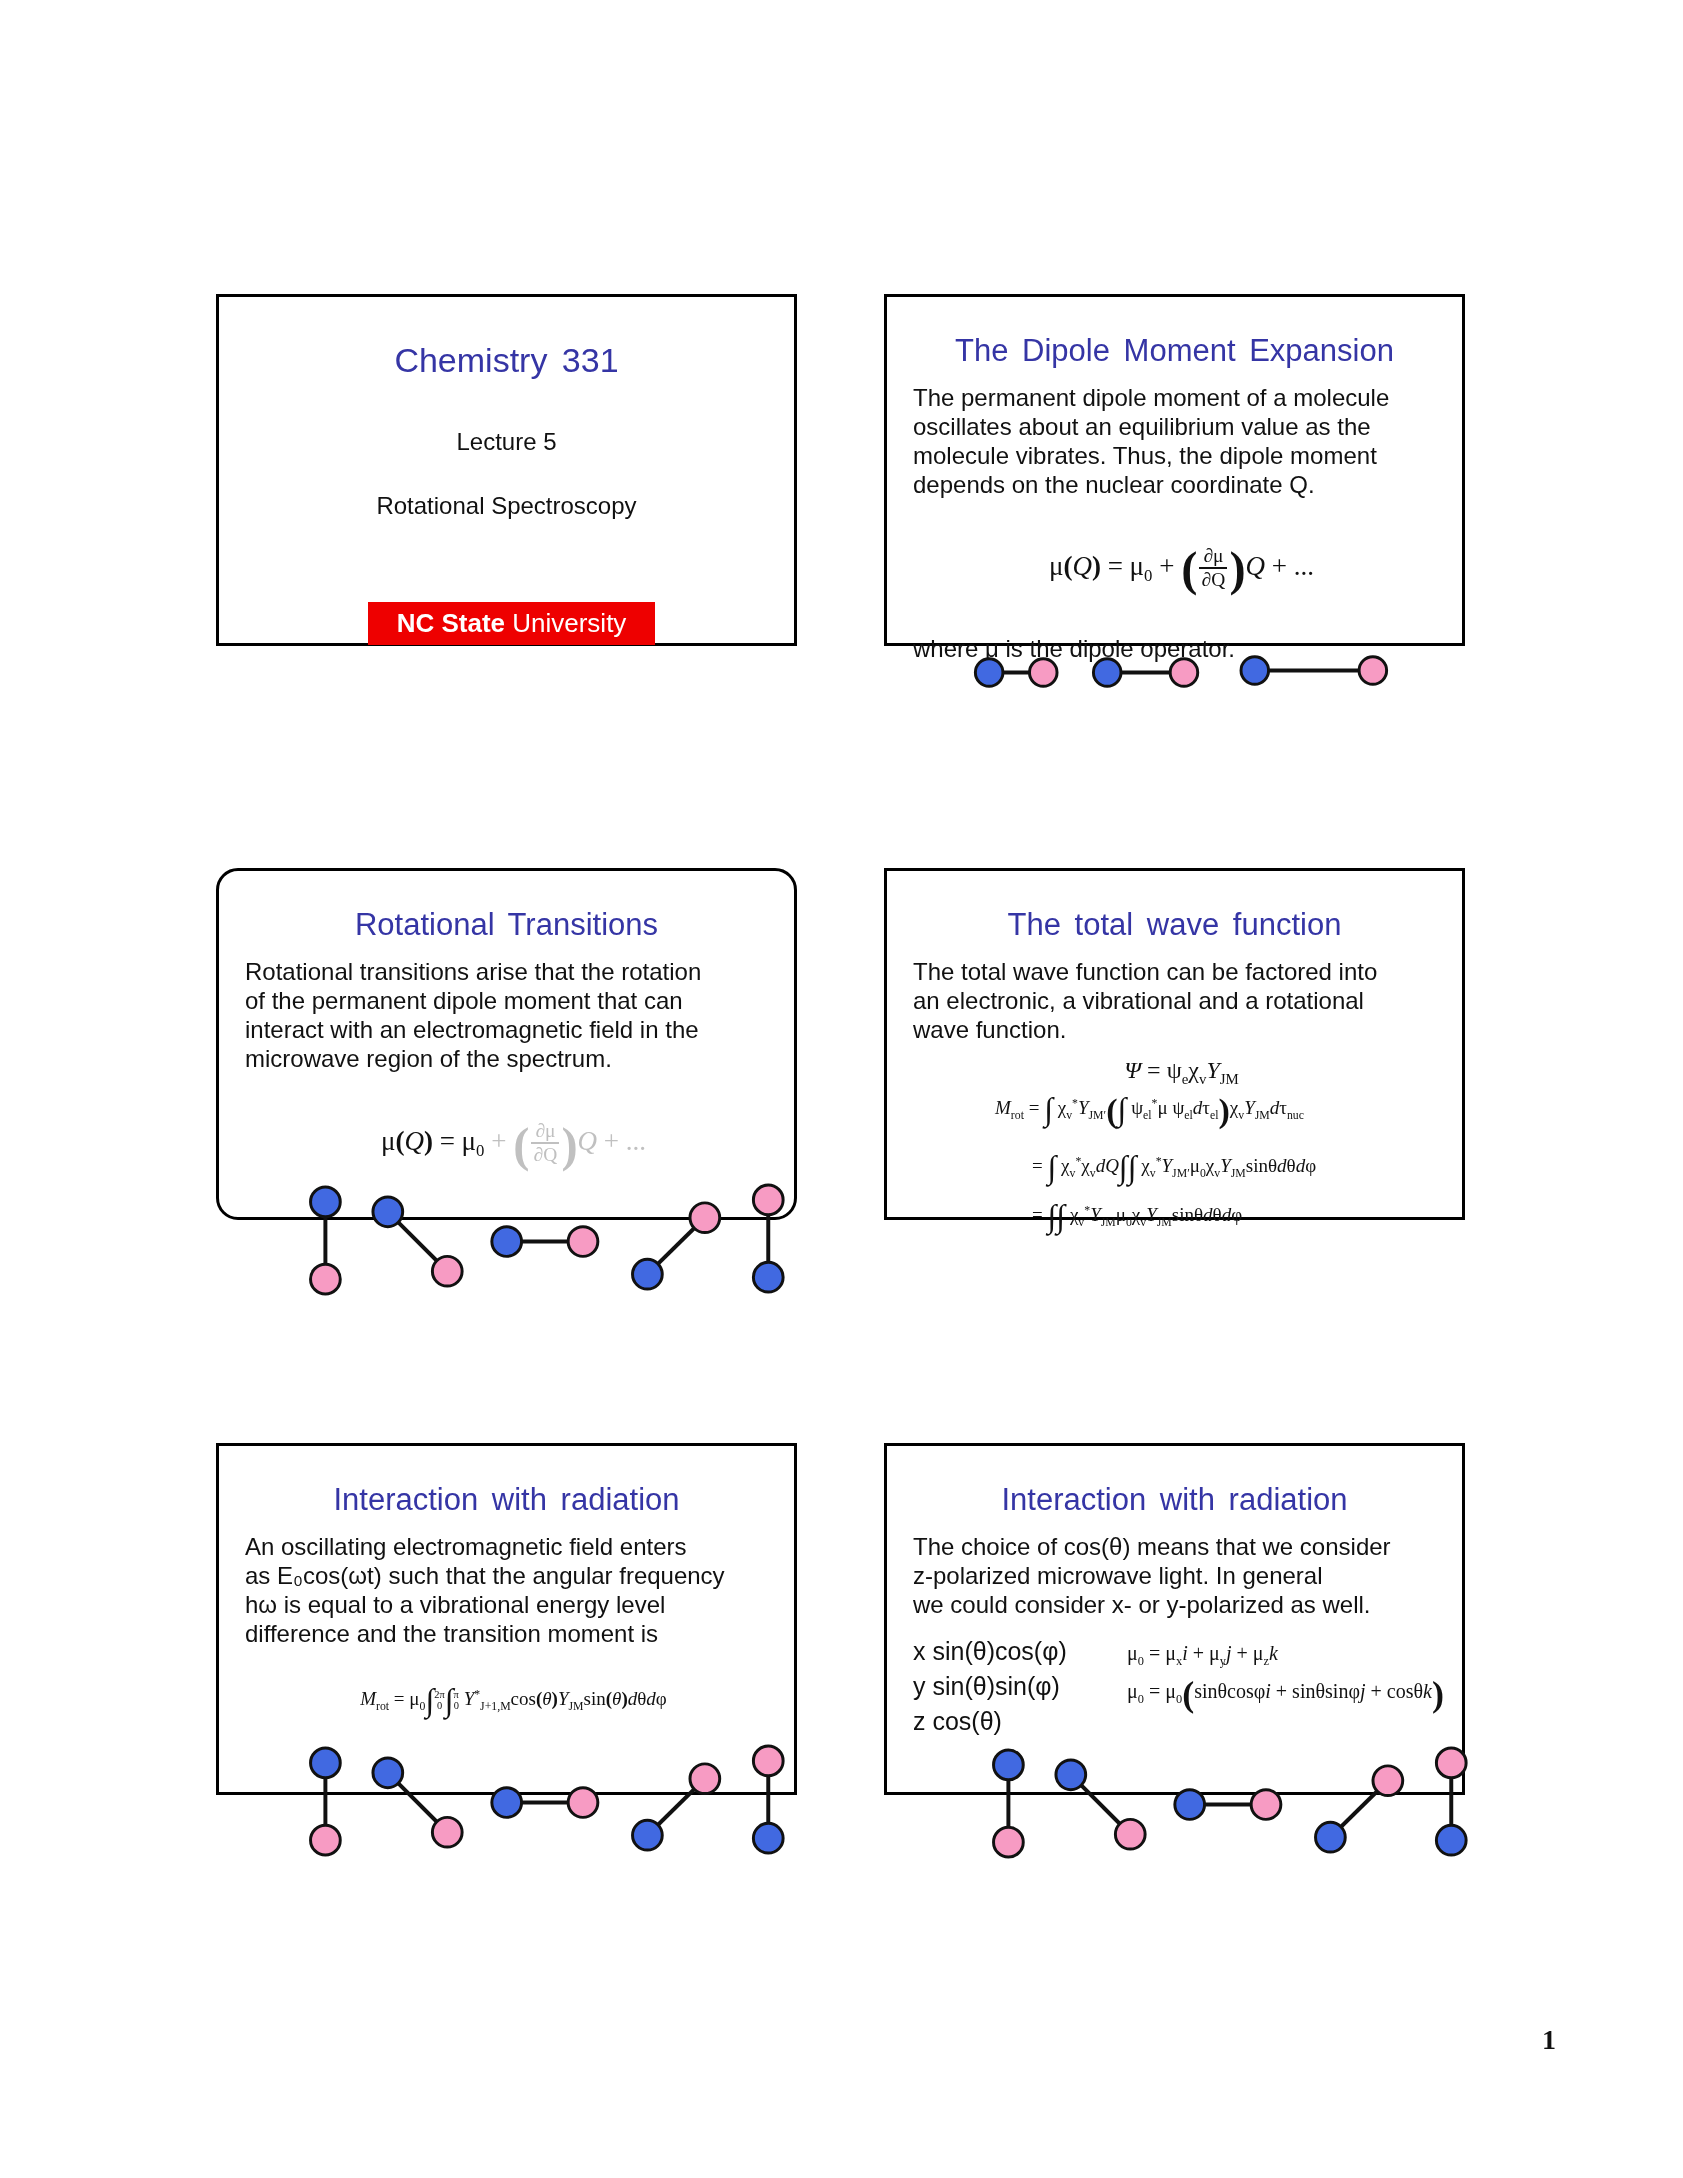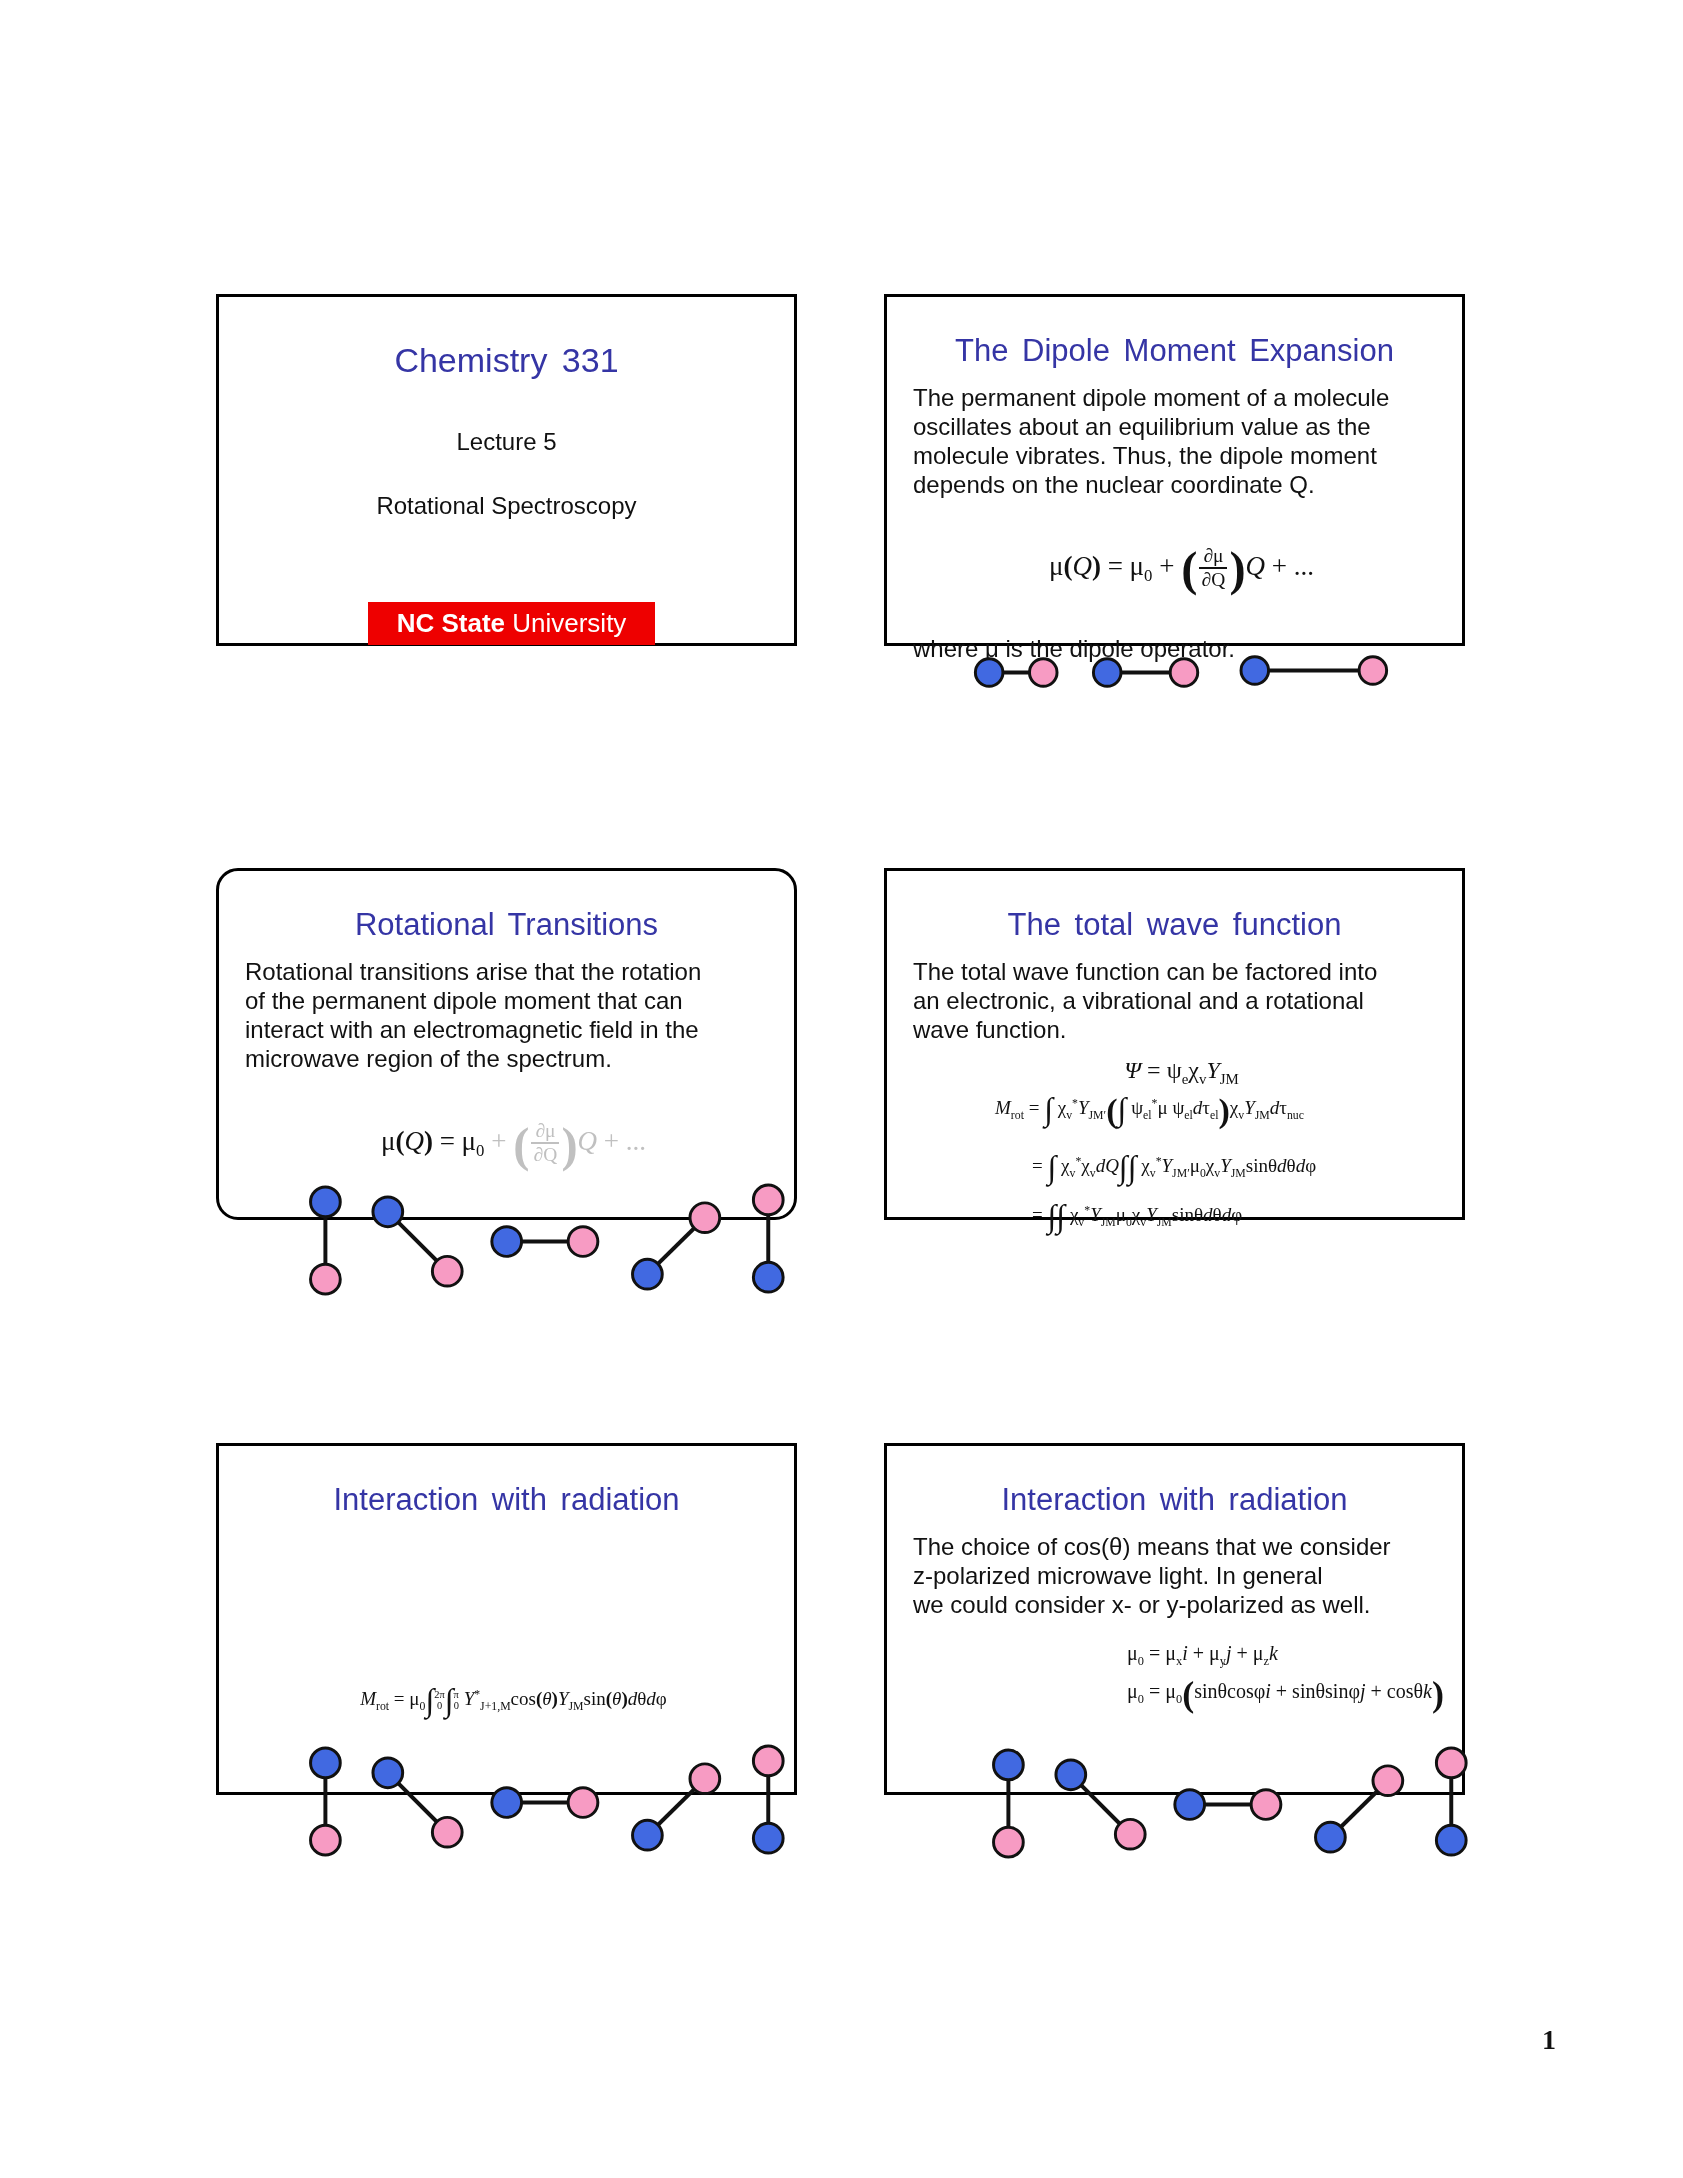--- a/index.html
+++ b/index.html
@@ -122,20 +122,26 @@
       <div>wave function.</div>
     </div>
     <div class="psi math"><i>Ψ</i> = ψ<sub>e</sub>χ<sub>v</sub><i>Y</i><sub>JM</sub></div>
     <div class="eq math" style="left:94px;top:226px;"><i>M</i><sub>rot</sub> = <span class="intg">∫</span> χ<sub>v</sub><sup>*</sup><i>Y</i><sub>JM′</sub><span class="bigp">(</span><span class="intg">∫</span> ψ<sub>el</sub><sup>*</sup>μ ψ<sub>el</sub><i>d</i>τ<sub>el</sub><span class="bigp">)</span>χ<sub>v</sub><i>Y</i><sub>JM</sub><i>d</i>τ<sub>nuc</sub></div>
     <div class="eq math" style="left:131px;top:284px;">= <span class="intg">∫</span> χ<sub>v</sub><sup>*</sup>χ<sub>v</sub><i>dQ</i><span class="intg">∫∫</span> χ<sub>v</sub><sup>*</sup><i>Y</i><sub>JM′</sub>μ<sub>0</sub>χ<sub>v</sub><i>Y</i><sub>JM</sub>sinθ<i>d</i>θ<i>d</i>φ</div>
     <div class="eq math" style="left:131px;top:333px;">= <span class="intg">∫∫</span> χ<sub>v</sub><sup>*</sup><i>Y</i><sub>JM</sub>μ<sub>0</sub>χ<sub>v</sub><i>Y</i><sub>JM</sub>sinθ<i>d</i>θ<i>d</i>φ</div>
   </div>
 
   <div class="slide s5" style="left:216px;top:1443px;">
     <div class="slide-title">Interaction with radiation</div>
+    <div class="body">
+      <div>An oscillating electromagnetic field enters</div>
+      <div>as E₀cos(ωt) such that the angular frequency</div>
+      <div>hω is equal to a vibrational energy level</div>
+      <div>difference and the transition moment is</div>
+    </div>
     <div class="formula f-mrot math"><i>M</i><sub>rot</sub> = μ<sub>0</sub><span class="intg">∫</span><span class="lim">
           <span>2π</span>
           <span>0</span>
         </span><span class="intg">∫</span><span class="lim">
           <span>π</span>
           <span>0</span>
         </span> <i>Y</i><sup>*</sup><sub>J+1,M</sub>cos<span class="bp">(</span><i>θ</i><span class="bp">)</span><i>Y</i><sub>JM</sub>sin<span class="bp">(</span><i>θ</i><span class="bp">)</span><i>d</i>θ<i>d</i>φ</div>
     <svg class="mol" style="left:42px;top:295px;" width="535" height="127" viewBox="0 0 540 128">
       <line class="bond" x1="65" y1="22" x2="65" y2="100"></line>
       <circle class="atom-b" cx="65" cy="22" r="15"></circle>
@@ -155,20 +161,25 @@
     </svg>
   </div>
 
   <div class="slide s6" style="left:884px;top:1443px;">
     <div class="slide-title">Interaction with radiation</div>
     <div class="body">
       <div>The choice of cos(θ) means that we consider</div>
       <div>z-polarized microwave light.  In general</div>
       <div>we could consider x- or y-polarized as well.</div>
     </div>
+    <div class="pol">
+      <div>x sin(θ)cos(φ)</div>
+      <div>y sin(θ)sin(φ)</div>
+      <div>z cos(θ)</div>
+    </div>
     <div class="mu-eq math" style="top:196px;">μ<sub>0</sub> = μ<sub>x</sub><i>i</i> + μ<sub>y</sub><i>j</i> + μ<sub>z</sub><i>k</i></div>
     <div class="mu-eq math" style="top:234px;">μ<sub>0</sub> = μ<sub>0</sub><span class="bigp">(</span>sinθcosφ<i>i</i> + sinθsinφ<i>j</i> + cosθ<i>k</i><span class="bigp">)</span></div>
     <svg class="mol" style="left:57px;top:297px;" width="535" height="127" viewBox="0 0 540 128">
       <line class="bond" x1="65" y1="22" x2="65" y2="100"></line>
       <circle class="atom-b" cx="65" cy="22" r="15"></circle>
         <circle class="atom-p" cx="65" cy="100" r="15"></circle>
       <line class="bond" x1="128" y1="32" x2="188" y2="92"></line>
       <circle class="atom-b" cx="128" cy="32" r="15"></circle>
         <circle class="atom-p" cx="188" cy="92" r="15"></circle>
       <line class="bond" x1="248" y1="62" x2="325" y2="62"></line>

